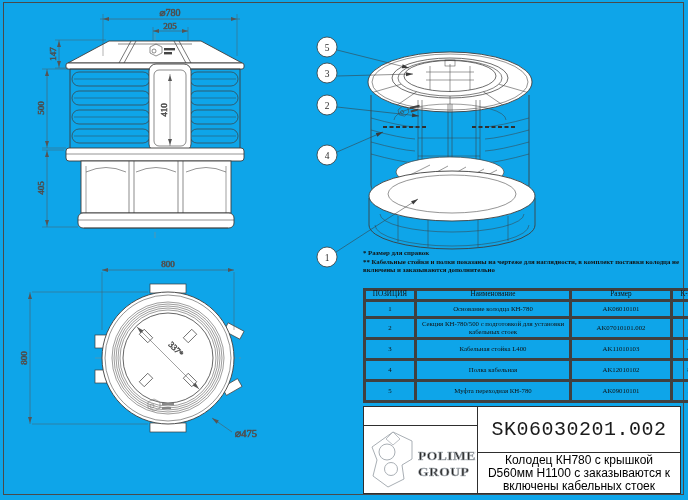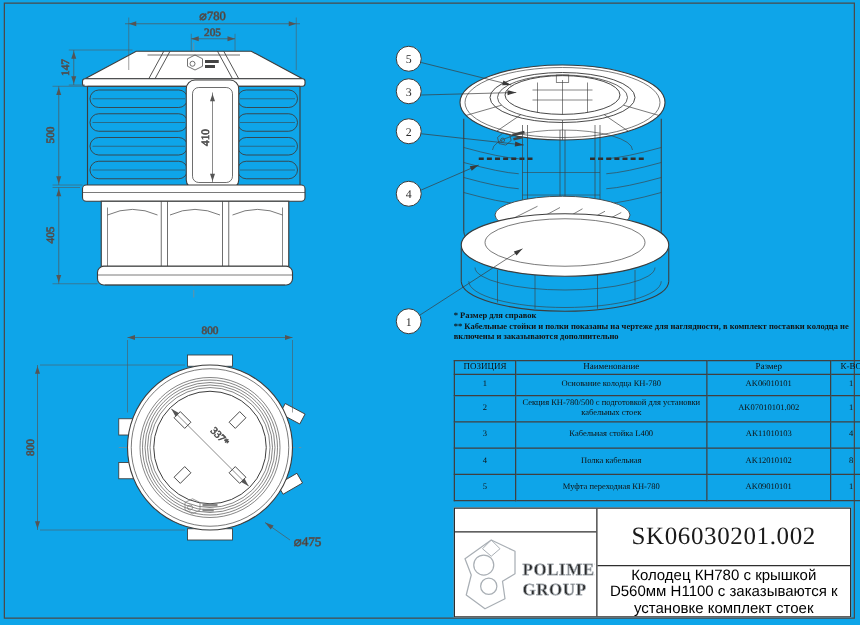--- a/index.html
+++ b/index.html
@@ -8,35 +8,35 @@
   .frame{position:absolute;left:3px;top:2px;width:679px;height:491px;border:1.5px solid #4a4a4a;}
   svg text{font-family:"Liberation Serif","DejaVu Sans",serif;fill:#2b2b2b;}
 
   
   .notes{position:absolute;left:363px;top:249px;width:317px;font-size:6.8px;line-height:8.6px;
          font-weight:600;color:#111;}
 
   
   .parts{position:absolute;left:363px;top:288px;}
   .parts table{border-collapse:collapse;width:318px;table-layout:fixed;}
-  .parts td,.parts th{border:1px solid #404040;text-align:center;vertical-align:middle;
+  .parts td,.parts th{border:3px solid #404040;text-align:center;vertical-align:middle;
          padding:0 2px;font-weight:400;font-size:6.8px;line-height:7.6px;color:#111;}
   .parts th{font-size:7.2px;}
   .c-pos{width:44px}.c-name{width:148px}.c-art{width:94px}.c-qty{width:28px}
   .r-head{height:11px}.r-s{height:17px}.r-m{height:21px}
 
   
   .tblock{position:absolute;left:363px;top:406px;width:318px;height:88px;border:1px solid #2e2e2e;
           box-sizing:border-box;background:#fff;}
   .tb-left{position:absolute;left:0;top:0;width:114px;height:100%;border-right:1px solid #2e2e2e;box-sizing:border-box;}
   .tb-left-top{height:19px;border-bottom:1px solid #2e2e2e;box-sizing:border-box;}
   .tb-logo{height:67px;display:flex;align-items:center;justify-content:center;}
   .tb-right{position:absolute;left:114px;top:0;right:0;height:100%;display:flex;flex-direction:column;}
   .tb-sk{height:46px;border-bottom:1px solid #2e2e2e;box-sizing:border-box;display:flex;align-items:center;
-         justify-content:center;font-family:Liberation Serif, serif;font-size:20px;color:#1a1a1a;letter-spacing:.5px;}
+         justify-content:center;font-family:Liberation Mono, monospace;font-size:20px;color:#1a1a1a;letter-spacing:.5px;}
   .tb-desc{flex:1;display:flex;flex-direction:column;align-items:center;justify-content:center;
          font-family:"Liberation Sans",sans-serif;font-size:12px;line-height:13px;color:#000;text-align:center;}
 </style>
 </head>
 <body>
 
 <div id="page">
   <div class="frame"></div>
 
   <svg width="688" height="500" viewBox="0 0 688 500" style="position:absolute;left:0;top:0">
@@ -363,17 +363,17 @@
             <text x="52" y="47">GROUP</text>
           </g>
         </svg>
       </div>
     </div>
     <div class="tb-right">
       <div class="tb-sk">SK06030201.002</div>
       <div class="tb-desc">
         <span>Колодец КН780 с крышкой</span>
         <span>D560мм H1100 с заказываются к</span>
-        <span>установке комплект стоек</span>
+        <span>включены кабельных стоек</span>
       </div>
     </div>
   </div>
 </div>
 
 </body></html>

